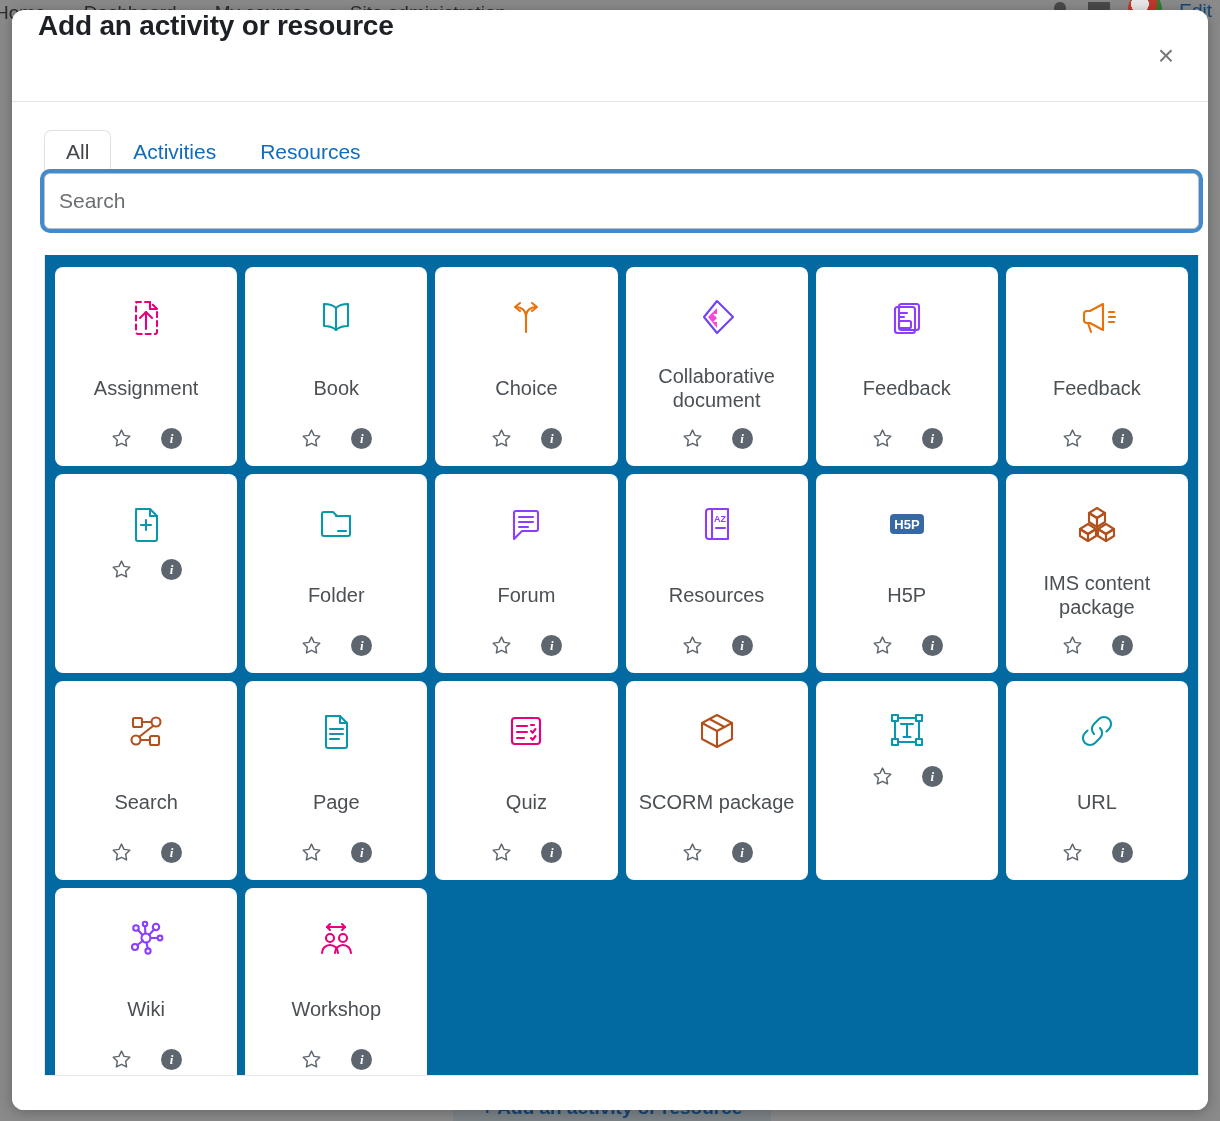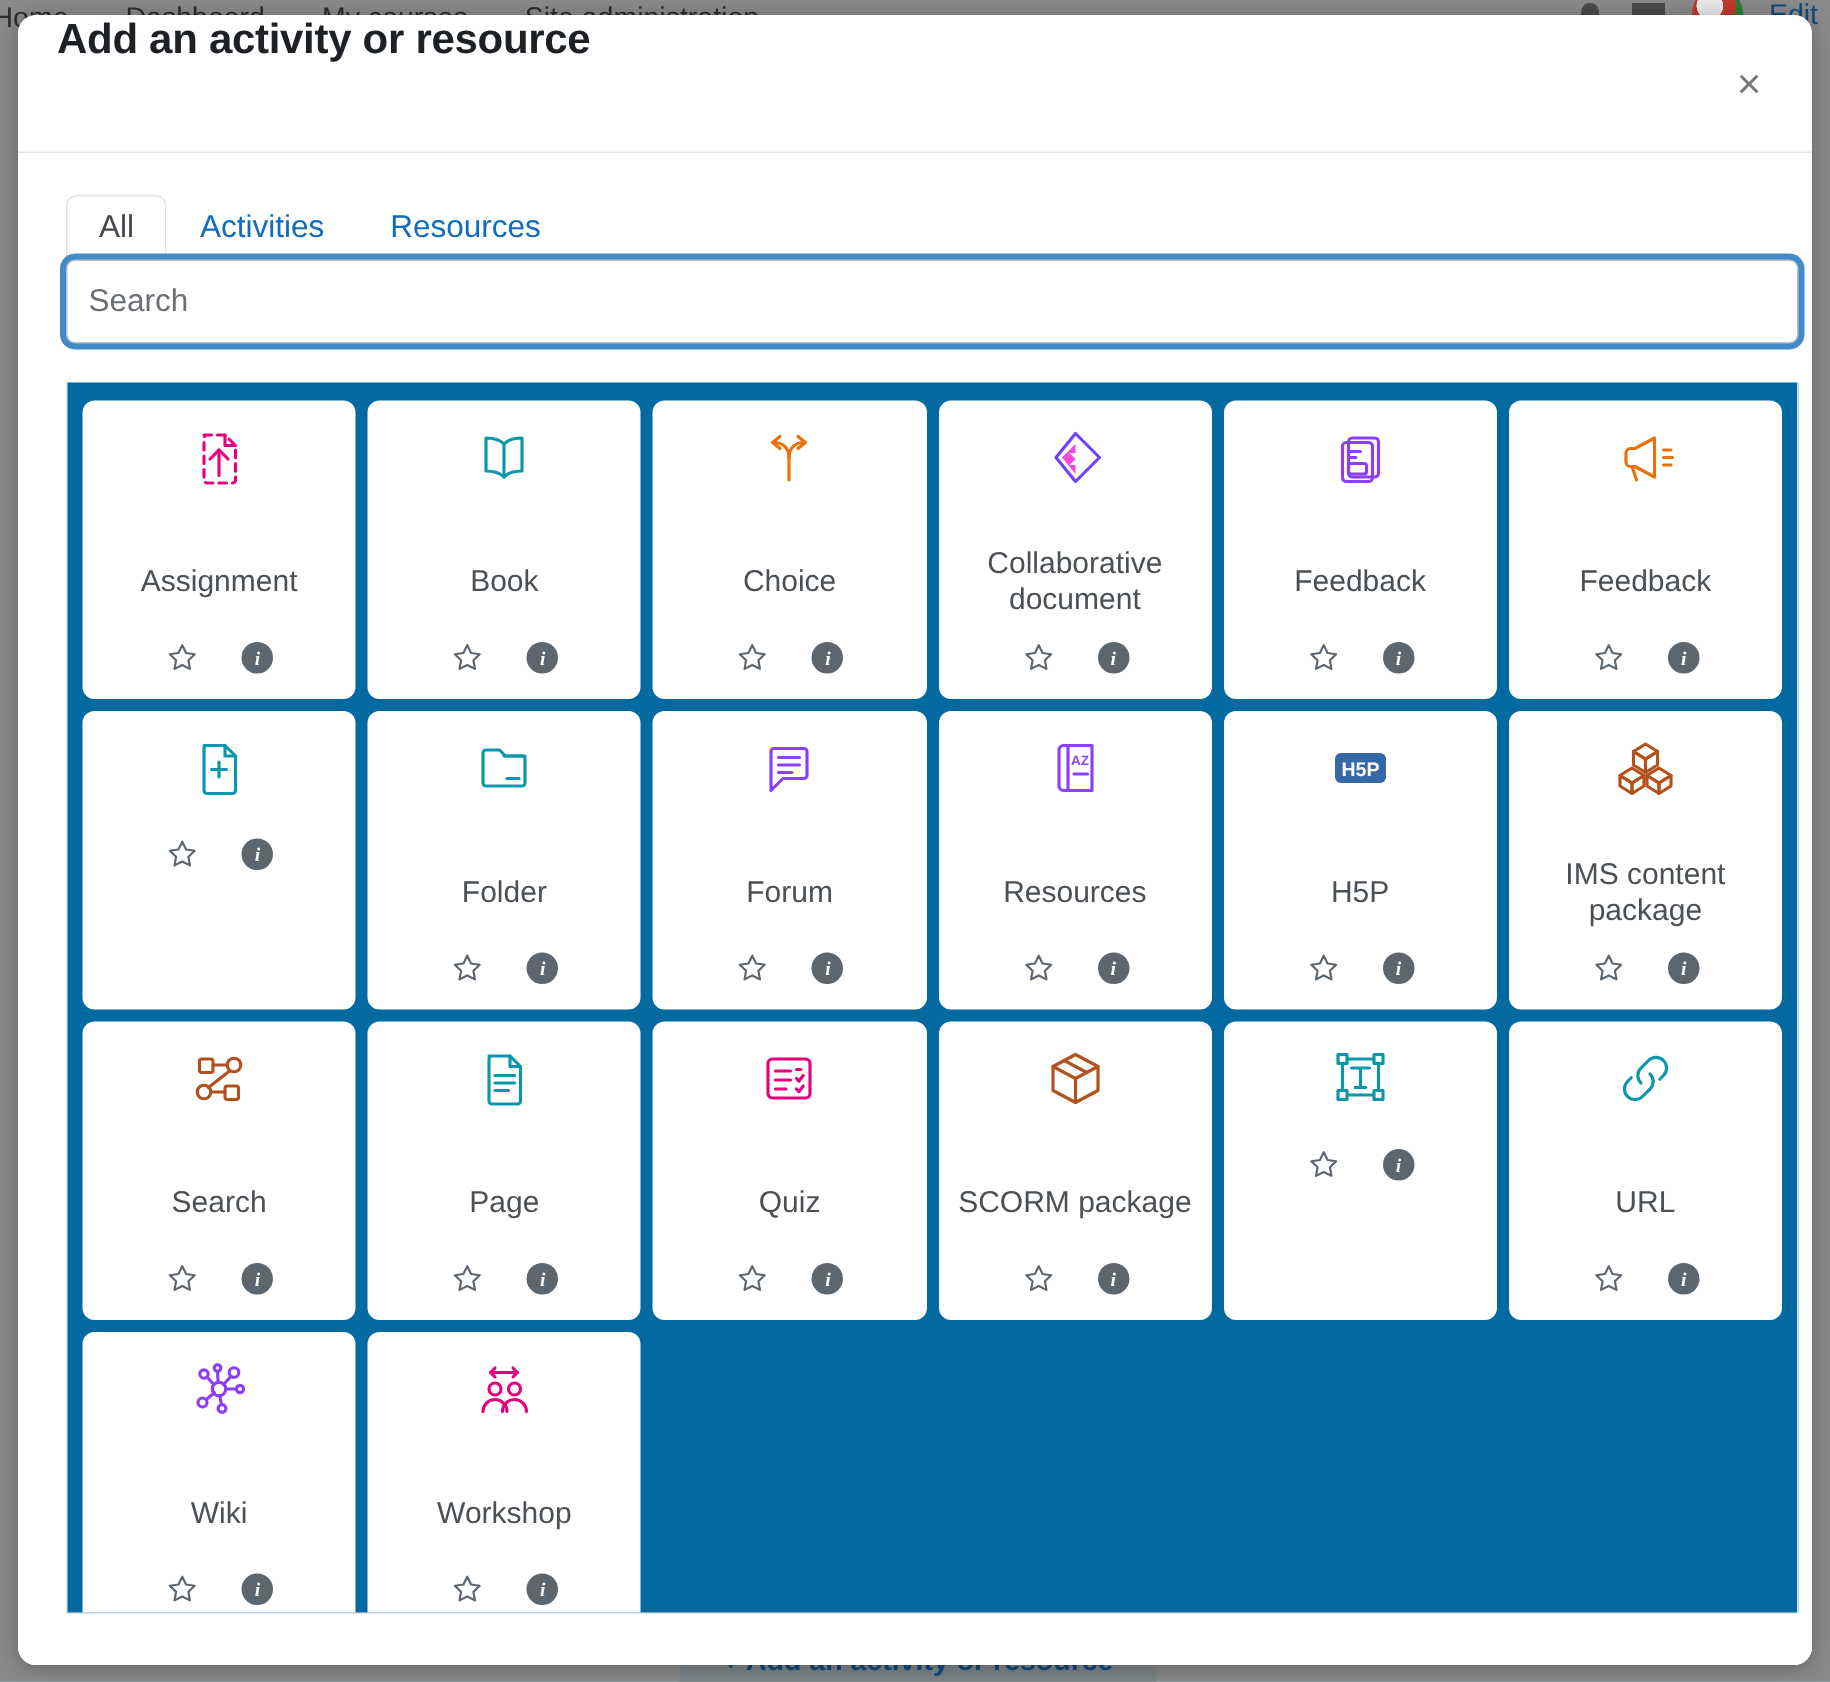--- a/index.html
+++ b/index.html
@@ -164,21 +164,21 @@
     border-radius: 8px;
     height: 199px;
     padding: 16px 8px 10px 8px;
     display: flex; flex-direction: column;
     align-items: center;
     cursor: pointer;
     position: relative;
   }
   .card-icon {
     height: 68px;
-    display: flex; justify-content: center;
+    display: flex; align-items: center; justify-content: center;
   }
   .card-icon svg { display: block; }
   .card-label {
     flex: 1 1 auto;
     display: flex; align-items: center; justify-content: center;
     text-align: center;
     font-size: 20px; color: #4b5055;
     line-height: 1.18;
     padding: 0 2px;
     width: 100%;

